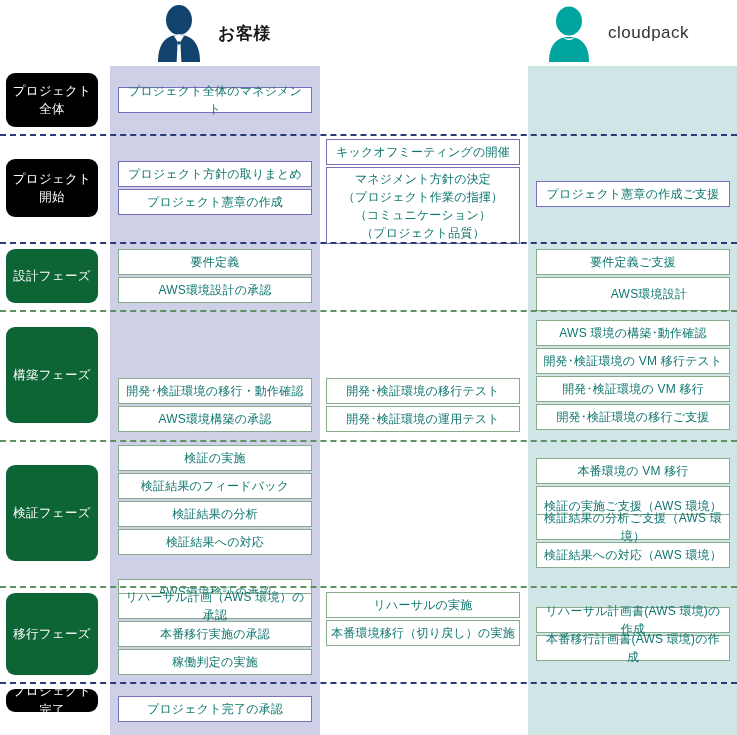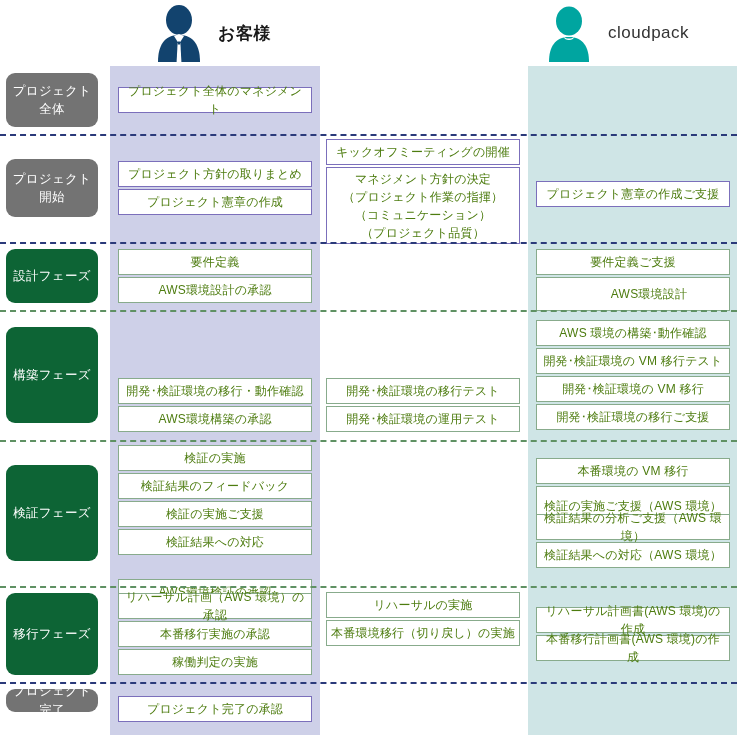--- a/index.html
+++ b/index.html
@@ -38,30 +38,30 @@
   .divider.green { border-top: 2px dashed #5f9163; }
 
   
   .phase-pill {
     position: absolute; left: 6px; width: 92px;
     border-radius: 9px;
     display: flex; align-items: center; justify-content: center;
     text-align: center; color: #ffffff;
     font-size: 12.5px; line-height: 1.45; letter-spacing: .3px;
   }
-  .phase-pill.navy  { background: #737373; }
+  .phase-pill.navy  { background: #000000; }
   .phase-pill.green { background: #0d6435; }
 
   
   .task {
     position: absolute;
     background: #ffffff;
     display: flex; align-items: center; justify-content: center;
     text-align: center;
-    font-size: 12px; line-height: 1.5; color: #4d7c0f;
+    font-size: 12px; line-height: 1.5; color: #0f766e;
     letter-spacing: .2px;
     padding: 2px 4px;
   }
   .task.purple { border: 1.6px solid #7b6fbb; }
   .task.green  { border: 1.6px solid #88ab8c; }
 
   .task .multi { white-space: pre-line; }
 
   .col-customer { left: 118px; width: 194px; }
   .col-middle   { left: 326px; width: 194px; }
@@ -182,21 +182,21 @@
       <div class="phase-pill green" style="top: 465px; height: 96px;">
         <span class="multi">検証フェーズ</span>
       </div>
       <div class="task green col-customer" style="top: 445px; height: 26px;">
         <span class="multi">検証の実施</span>
       </div>
       <div class="task green col-customer" style="top: 473px; height: 26px;">
         <span class="multi">検証結果のフィードバック</span>
       </div>
       <div class="task green col-customer" style="top: 501px; height: 26px;">
-        <span class="multi">検証の実施ご支援</span>
+        <span class="multi">検証結果の分析</span>
       </div>
       <div class="task green col-customer" style="top: 529px; height: 26px;">
         <span class="multi">検証結果への対応</span>
       </div>
       <div class="task green col-customer" style="top: 579px; height: 26px;">
         <span class="multi">AWS環境検証の承認</span>
       </div>
       <div class="task green col-vendor" style="top: 458px; height: 26px;">
         <span class="multi">本番環境の VM 移行</span>
       </div>

